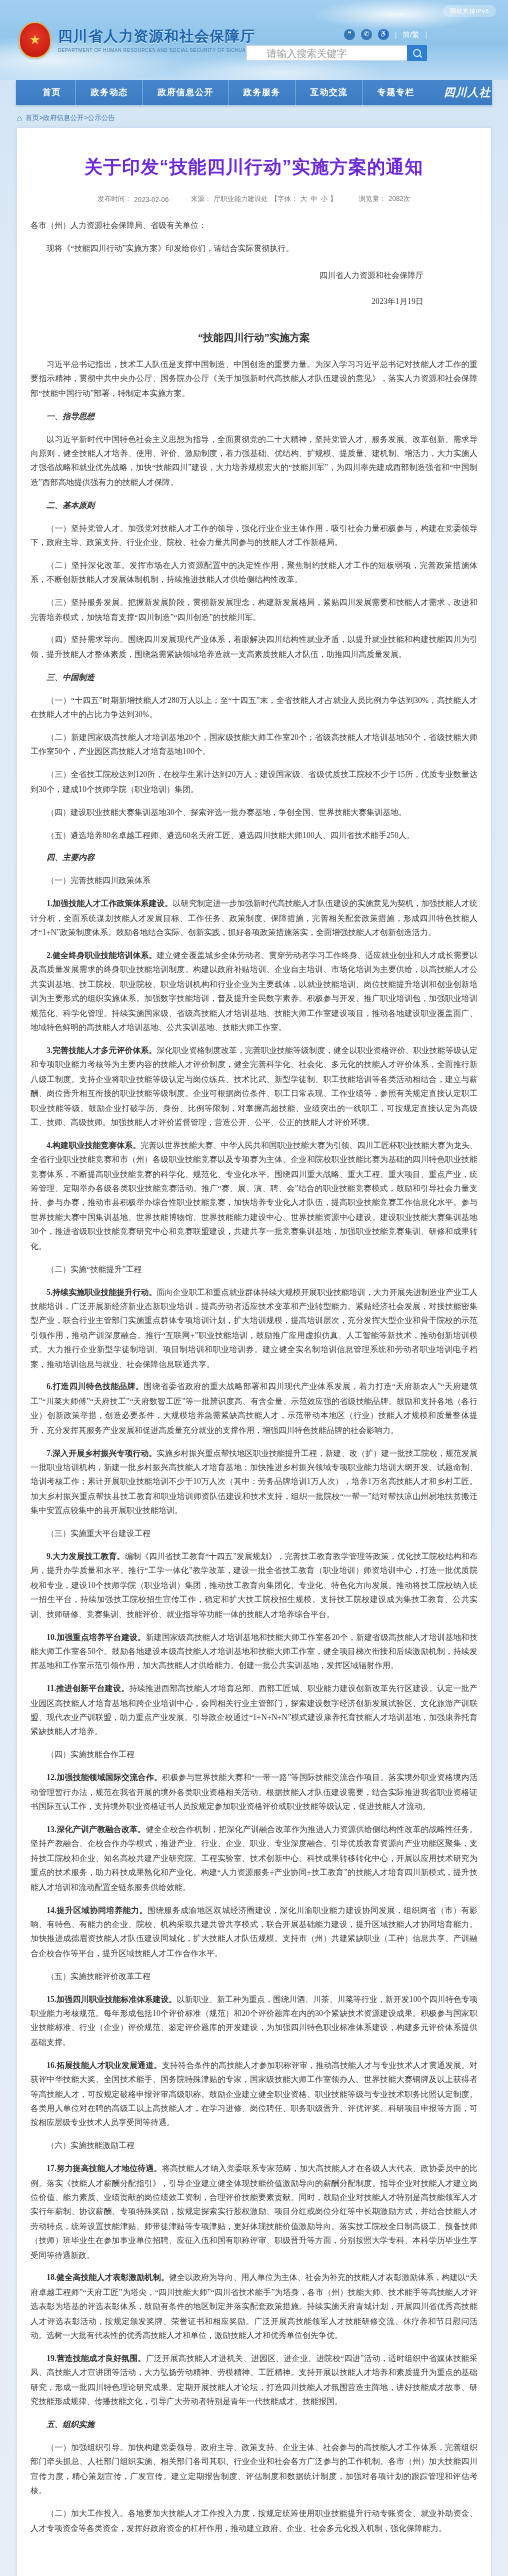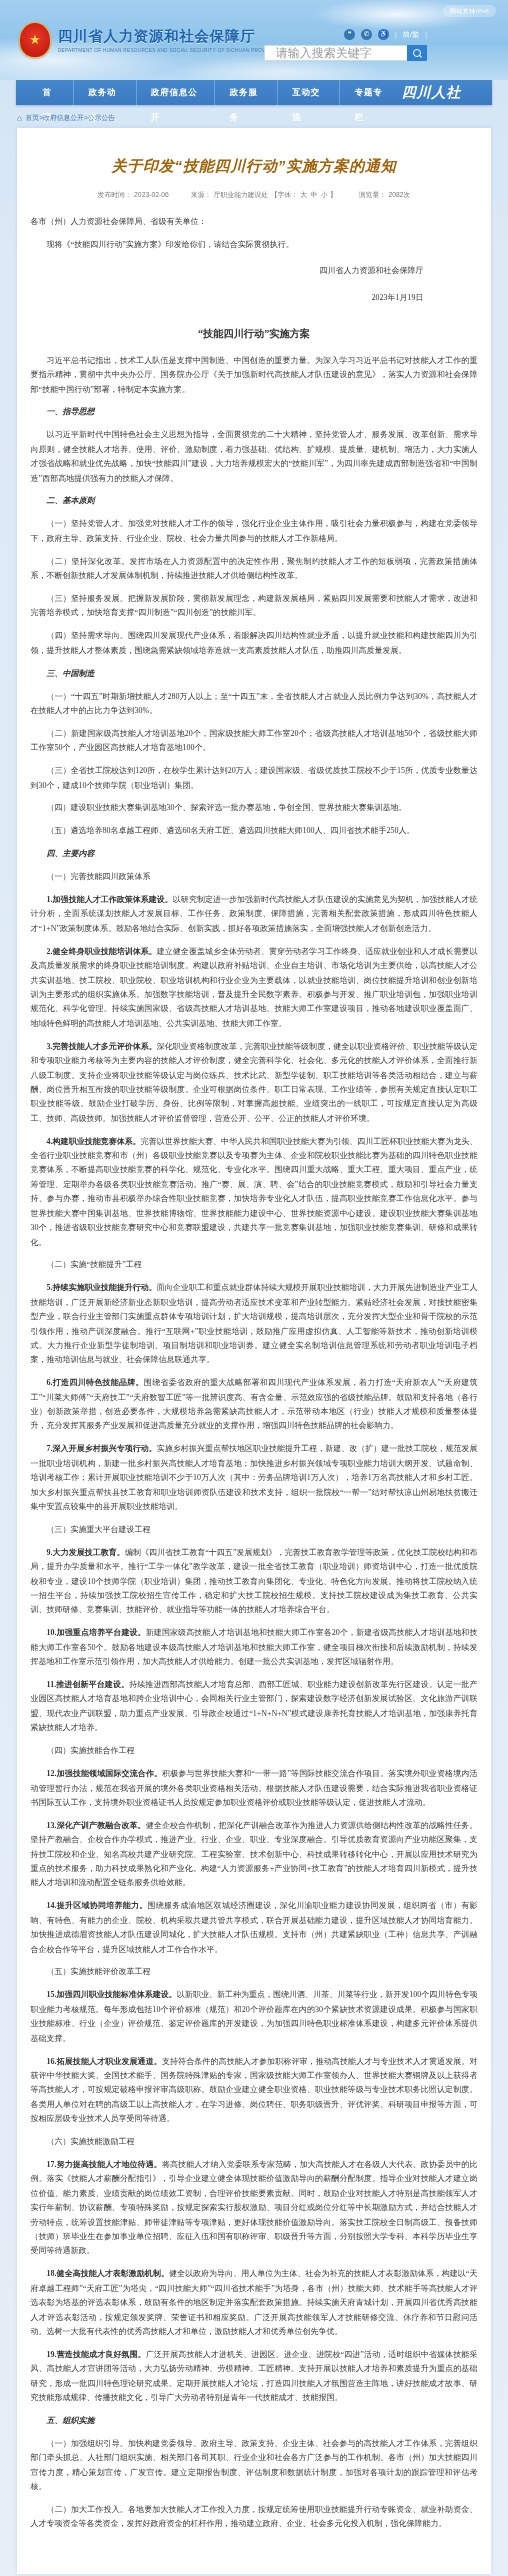--- a/index.html
+++ b/index.html
@@ -36,54 +36,54 @@
   .site-name{font-size:14.4px;font-weight:700;color:#1e63ad;letter-spacing:0.8px;text-shadow:0 0.8px 0 rgba(255,255,255,.6);}
   .site-name-en{font-size:4.7px;color:#4a7ba8;letter-spacing:0.3px;margin-top:1.7px;transform-origin:left;}
   .tools{position:absolute;right:81px;top:29px;display:flex;align-items:center;gap:6px;color:#fff;font-size:6.8px;}
   .tool-ic{width:11px;height:11px;border-radius:50%;background:rgba(37,104,170,.85);color:#fff;
     display:flex;align-items:center;justify-content:center;font-size:6.8px;line-height:1;}
   .tools .sep{color:rgba(255,255,255,.7);}
   .lang{color:#fff;font-size:7.2px;}
   .search-row{position:absolute;right:81px;top:45px;display:flex;}
   .search-input{
     width:120px;height:14.4px;border:0.8px solid #cdd9e4;border-right:none;background:#fff;
-    font-size:12px;color:#333;padding:0 11px;outline:none;border-radius:0.8px 0 0 0.8px;
+    font-size:10px;color:#333;padding:0 20px;outline:none;border-radius:0.8px 0 0 0.8px;
     font-family:"Liberation Sans",sans-serif;
   }
   .search-input::placeholder{color:#999;}
   .search-btn{
     width:20.3px;height:16px;background:#2f7fd0;border:none;cursor:pointer;
     display:flex;align-items:center;justify-content:center;border-radius:0 0.8px 0.8px 0;
   }
   .mag{display:inline-block;width:6px;height:6px;border:1.3px solid #fff;border-radius:50%;position:relative;}
   .mag::after{content:"";position:absolute;width:3.4px;height:1.3px;background:#fff;transform:rotate(45deg);right:-2.5px;bottom:-0.8px;}
   
   .nav{
     width:476px;margin:0 auto;height:25.4px;background:linear-gradient(180deg,#4587cc,#3a7ac2);
     display:flex;align-items:center;box-shadow:0 0.8px 2.5px rgba(30,80,140,.3);
   }
   .nav ul{list-style:none;display:flex;margin:0;padding:0 0 0 12px;flex:1;}
   .nav li{
     color:#fff;font-size:8.5px;font-weight:700;padding:0 14.4px;letter-spacing:0.8px;
     border-right:0.8px solid rgba(255,255,255,.25);cursor:pointer;line-height:25.4px;height:26px;
   }
-  .nav li:last-child{border-right:none;}
-  .nav-brand{color:#fff;font-size:14px;font-weight:700;font-style:italic;padding-right:31px;letter-spacing:0.8px;white-space:nowrap;font-family:Liberation Serif, serif;}
+  .nav li:last-child{border-right:none;text-align:center;}
+  .nav-brand{color:#fff;font-size:11px;font-weight:700;font-style:italic;padding-right:1px;letter-spacing:0.8px;white-space:nowrap;font-family:Liberation Serif, serif;}
   
   .crumbs{width:474px;margin:7.6px auto 5.1px;display:flex;align-items:center;font-size:6.8px;color:#4d7bb1;}
   .house{color:#3a7ac2;font-size:8.5px;margin-right:3.4px;line-height:1;}
   
   .card{
     width:474px;margin:0 auto;background:#fff;min-height:2405px;
     box-shadow:0 0 3.4px rgba(120,150,190,.25);
     padding:24px 10.2px 34px;box-sizing:border-box;
   }
   .art-title{
-    text-align:center;color:#a16207;font-size:15px;font-weight:700;
-    margin:3.4px 17px 13.5px;letter-spacing:0.8px;line-height:1.4;font-style:italic;
+    text-align:center;color:#6d28d9;font-size:18px;font-weight:700;
+    margin:3.4px 17px 13.5px;letter-spacing:0.8px;line-height:1.4;
   }
   .meta{
     display:flex;justify-content:center;gap:22px;align-items:center;
     font-size:6.8px;color:#777;margin-bottom:15.2px;flex-wrap:nowrap;
   }
   .meta .grp{display:flex;align-items:center;gap:2.5px;white-space:nowrap;}
   .fszs{display:flex;gap:3.4px;}
   .fsz{color:#777;cursor:pointer;}
   
   .doc{

